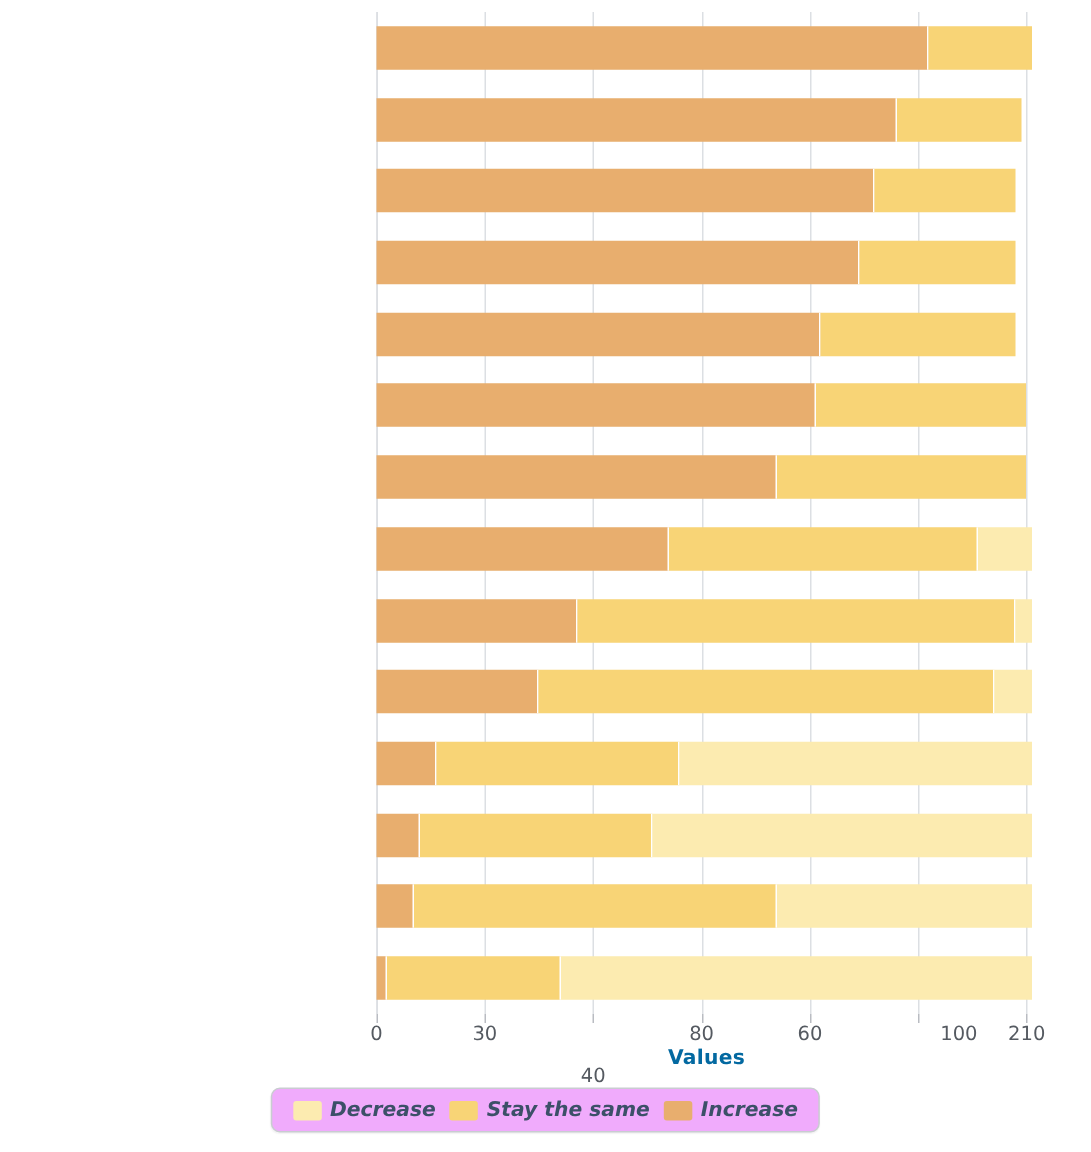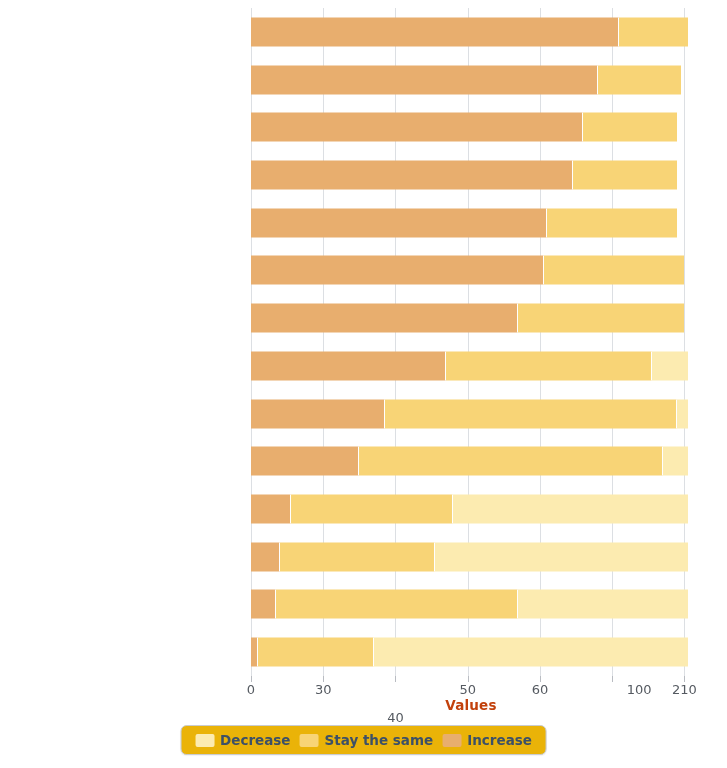--- a/index.html
+++ b/index.html
@@ -88,38 +88,39 @@
   }
 
   .axis-title {
     position: absolute;
     top: 697px;
     left: 251px;
     width: 440px;
     text-align: center;
     font-size: 13.5px;
     font-weight: bold;
-    color: #c2410c;
+    color: #0369a1;
     letter-spacing: .2px;
   }
 
   
   .legend {
     position: absolute;
     top: 725px;
     left: 50%;
     transform: translateX(-50%);
     border: 1px solid #c9ccd1;
     border-radius: 6px;
-    background: #eab308;
+    background: #f0abfc;
     padding: 6px 14px;
     display: flex;
     align-items: center;
     gap: 7px;
     box-shadow: 0 1px 1px rgba(0,0,0,.05);
+    font-style: italic;
   }
   .legend-item {
     display: flex;
     align-items: center;
     gap: 6px;
     margin-right: 9px;
   }
   .legend-item:last-child { margin-right: 0; }
   .legend-swatch {
     width: 19px;
@@ -247,21 +248,21 @@
   </div>
 
   <div id="ticks">
       <div class="tick-mark" style="left: 251px;"></div>
       <div class="tick-label" style="left: 251px;">0</div>
       <div class="tick-mark" style="left: 323.25px;"></div>
       <div class="tick-label" style="left: 323.25px;">30</div>
       <div class="tick-mark" style="left: 395.499px;"></div>
       <div class="tick-label" style="left: 395.499px; margin-top: 28px;">40</div>
       <div class="tick-mark" style="left: 467.749px;"></div>
-      <div class="tick-label" style="left: 467.749px;">50</div>
+      <div class="tick-label" style="left: 467.749px;">80</div>
       <div class="tick-mark" style="left: 539.998px;"></div>
       <div class="tick-label" style="left: 539.998px;">60</div>
       <div class="tick-mark" style="left: 612.248px;"></div>
       <div class="tick-label" style="left: 612.248px; margin-left: 27px;">100</div>
       <div class="tick-mark" style="left: 684.498px;"></div>
       <div class="tick-label" style="left: 684.498px;">210</div>
     </div>
 
   <div class="axis-title">Values</div>
 

